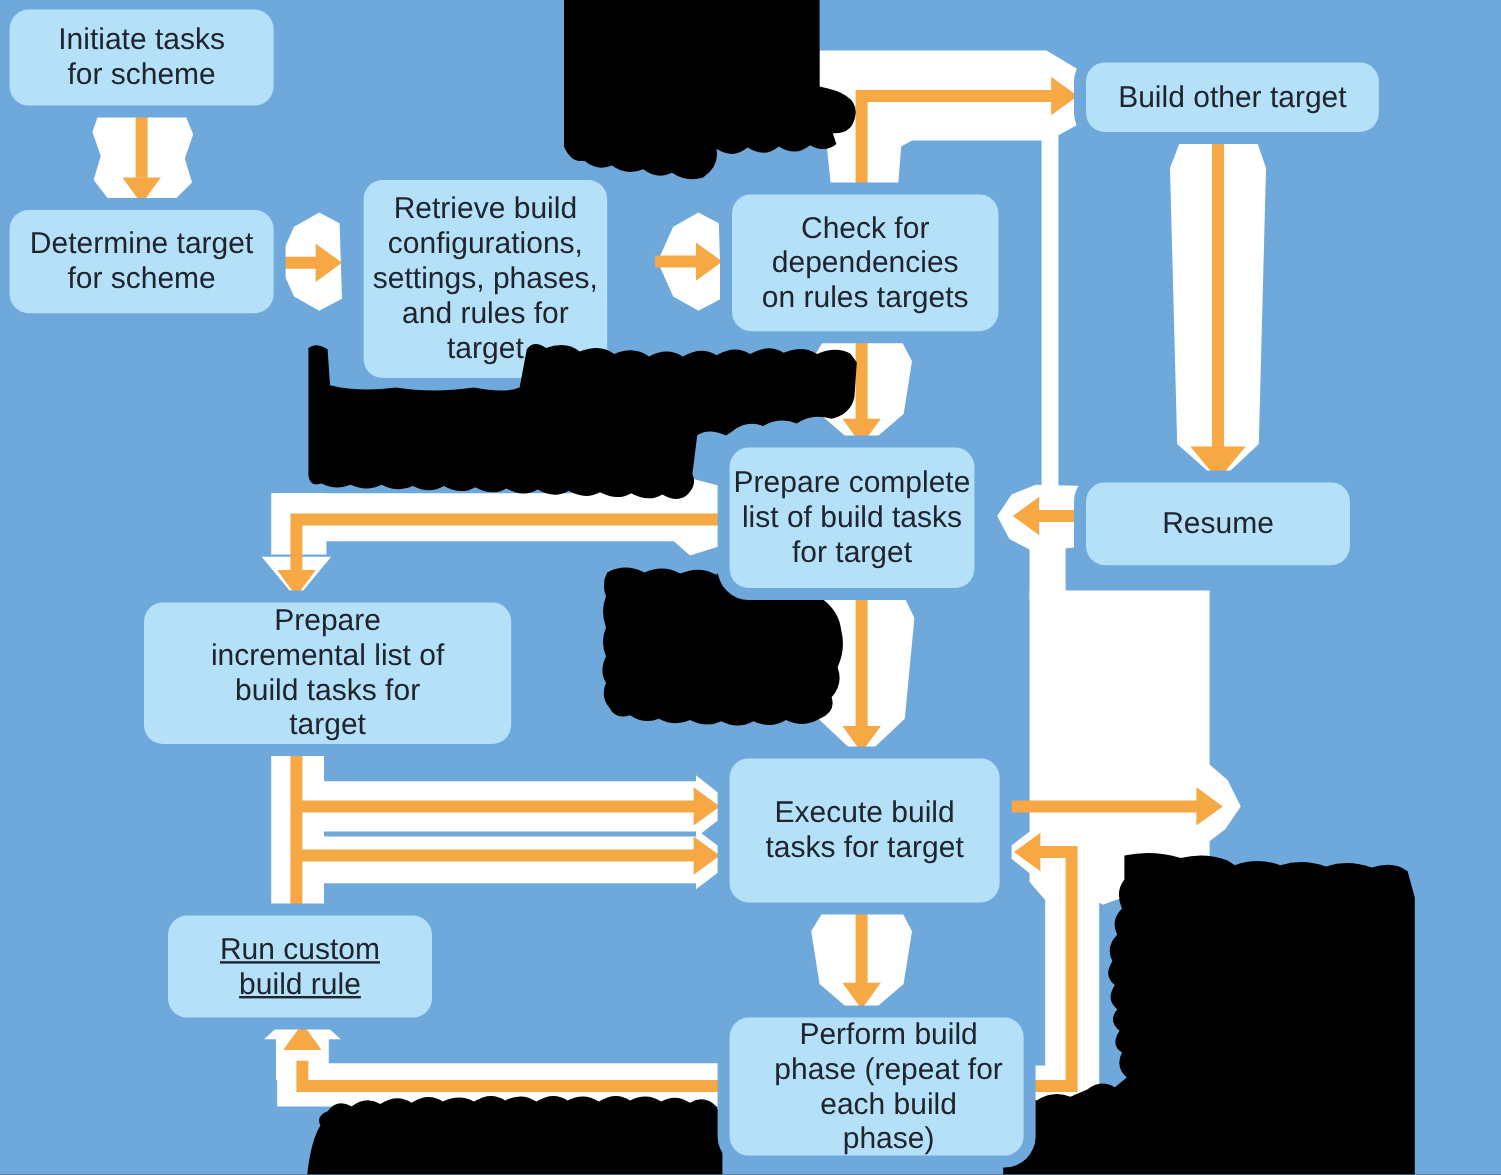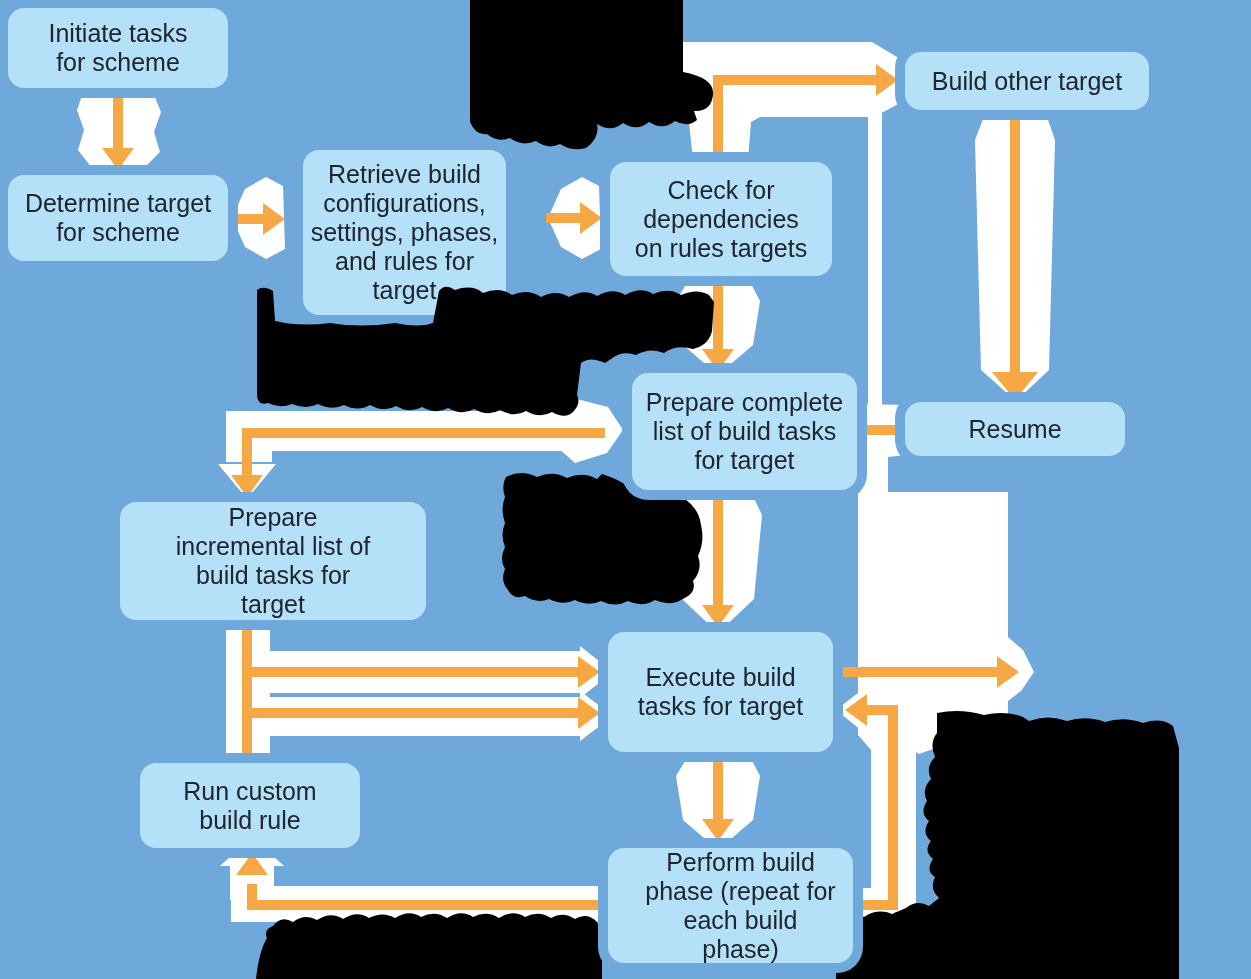--- a/index.html
+++ b/index.html
@@ -123,33 +123,33 @@
   </div>
   <div class="node w-determine" style="left:8px;top:175px;width:220px;height:86px;">
     <span>Determine target for scheme</span>
   </div>
   <div class="node w-check" style="left:610px;top:162px;width:222px;height:114px;">
     <span>Check for dependencies on rules targets</span>
   </div>
   <div class="node w-buildother" style="left:905px;top:52px;width:244px;height:58px;">
     <span>Build other target</span>
   </div>
-  <div class="node w-prepcomplete" style="left:608px;top:373px;width:225px;height:117px;margin-left:24px;">
+  <div class="node w-prepcomplete" style="left:608px;top:373px;width:204px;height:117px;">
     <span>Prepare complete list of build tasks for target</span>
   </div>
-  <div class="node" style="left:905px;top:402px;width:220px;height:54px;">
+  <div class="node" style="left:905px;top:402px;width:220px;height:69px;">
     <span>Resume</span>
   </div>
   <div class="node w-prepincr" style="left:120px;top:502px;width:306px;height:118px;">
     <span>Prepare incremental list of build tasks for target</span>
   </div>
   <div class="node w-execute" style="left:608px;top:632px;width:225px;height:120px;">
     <span>Execute build tasks for target</span>
   </div>
-  <div class="node w-runcustom" style="left:140px;top:763px;width:220px;height:85px;">
+  <div class="node w-runcustom" style="left:140px;top:763px;width:220px;height:85px;text-decoration:underline;">
     <span>Run custom build rule</span>
   </div>
   <div class="node w-perform" style="left:608px;top:848px;width:225px;height:115px;padding-left:20px;">
     <span>Perform build phase (repeat for each build phase)</span>
   </div>
 
   <svg id="blobs" class="layer" width="1251" height="979" viewBox="0 0 1251 979">
     <path class="blob" d="M470,0 H683 V72 Q715,78 713,95 Q711,112 694,111 L697,120 Q688,128 675,121 Q663,131 649,122 Q637,132 623,123 Q611,133 597,124 Q600,138 586,148 Q572,152 560,144 Q548,150 536,141 Q522,147 510,138 Q498,143 487,134 Q476,136 470,122 Z"></path>
     <path class="blob" d="M257,290 Q263,285 273,291 L275,321 Q300,327 330,323 Q360,328 395,323 Q420,328 433,323 L439,291 Q445,283 455,290 Q472,284 483,293 Q500,286 512,295 Q528,288 541,297 Q556,289 569,297 Q585,288 597,296 Q613,287 625,295 Q641,286 653,294 Q669,287 681,295 Q697,288 709,295 L714,302 L712,331 Q709,345 693,349 Q676,344 664,353 Q650,347 636,355 Q622,350 611,359 L605,363 Q590,356 581,363 L577,395 Q581,403 574,411 Q566,420 552,412 Q540,419 526,411 Q514,418 500,410 Q488,417 474,409 Q462,416 448,408 Q436,415 422,407 Q410,414 396,406 Q384,413 370,405 Q358,412 344,405 Q332,411 318,404 Q306,410 292,404 Q280,409 268,403 Q258,406 257,396 Z"></path>
     <path class="blob" d="M506,477 Q521,469 537,477 Q553,470 567,478 Q583,471 597,479 L602,474 Q618,479 629,487 Q645,483 657,493 Q673,489 685,499 Q699,509 701,525 Q705,541 698,556 Q703,570 693,581 Q697,593 683,599 Q670,607 655,600 Q642,608 628,601 Q615,608 601,601 Q589,607 575,600 Q563,606 549,599 Q537,604 525,596 Q513,600 508,590 Q500,581 505,569 Q499,559 505,547 Q500,535 505,523 Q500,509 505,497 Q501,486 506,477 Z"></path>

